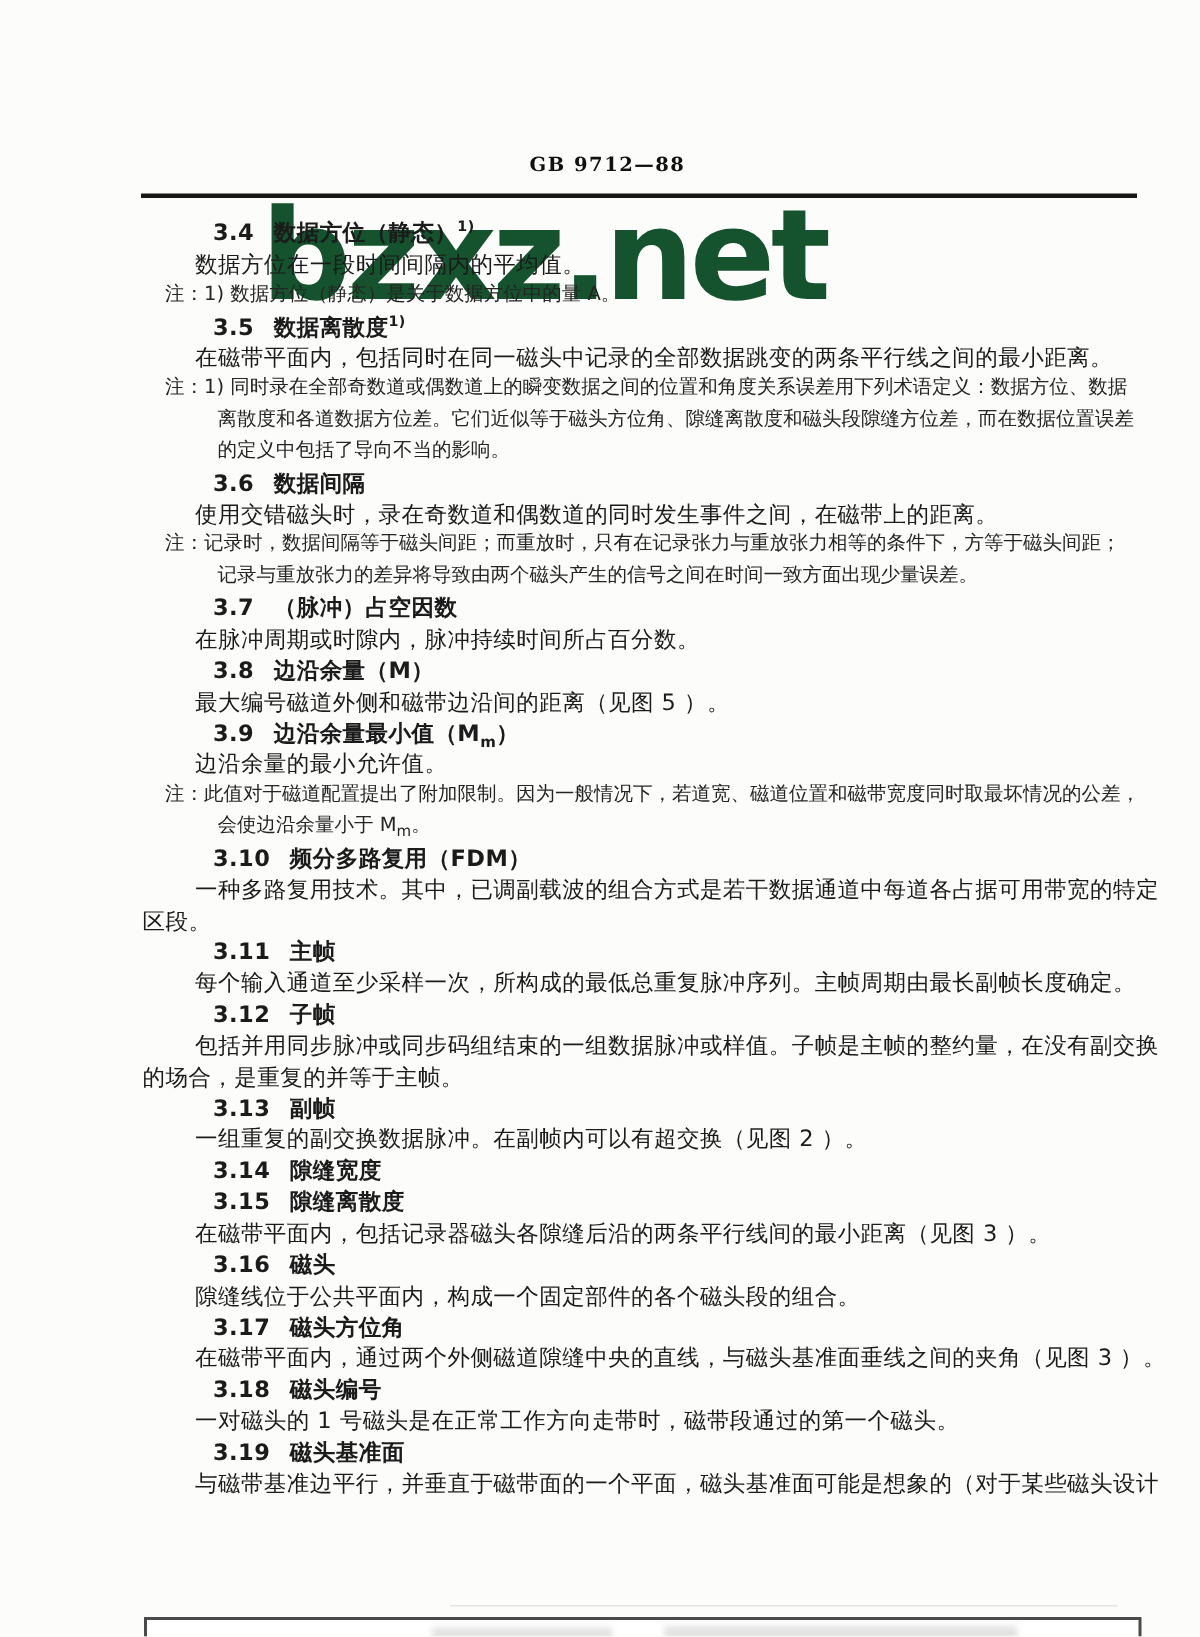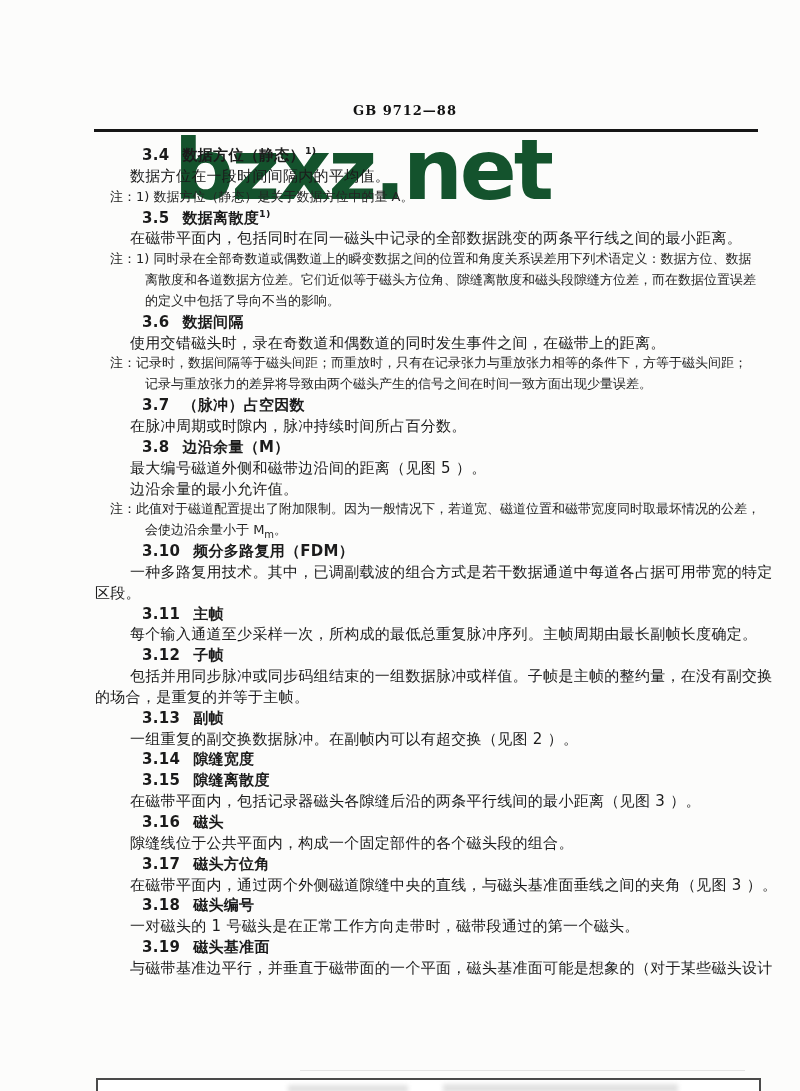--- a/index.html
+++ b/index.html
@@ -72,20 +72,21 @@
     <div class="ln b">使用交错磁头时，录在奇数道和偶数道的同时发生事件之间，在磁带上的距离。</div>
     <div class="ln n">注：记录时，数据间隔等于磁头间距；而重放时，只有在记录张力与重放张力相等的条件下，方等于磁头间距；</div>
     <div class="ln n c">记录与重放张力的差异将导致由两个磁头产生的信号之间在时间一致方面出现少量误差。</div>
 
     <div class="ln h"><span class="num">3.7</span><span>（脉冲）占空因数</span></div>
     <div class="ln b">在脉冲周期或时隙内，脉冲持续时间所占百分数。</div>
 
     <div class="ln h"><span class="num">3.8</span><span>边沿余量（M）</span></div>
     <div class="ln b">最大编号磁道外侧和磁带边沿间的距离（见图 5 ）。</div>
 
+    <div class="ln h"><span class="num">3.9</span><span>边沿余量最小值（M</span><sub class="sb">m</sub><span>）</span></div>
     <div class="ln b">边沿余量的最小允许值。</div>
     <div class="ln n">注：此值对于磁道配置提出了附加限制。因为一般情况下，若道宽、磁道位置和磁带宽度同时取最坏情况的公差，</div>
     <div class="ln n c"><span>会使边沿余量小于 M</span><sub class="sb">m</sub><span>。</span></div>
 
     <div class="ln h"><span class="num">3.10</span><span>频分多路复用（FDM）</span></div>
     <div class="ln b">一种多路复用技术。其中，已调副载波的组合方式是若干数据通道中每道各占据可用带宽的特定</div>
     <div class="ln b c">区段。</div>
 
     <div class="ln h"><span class="num">3.11</span><span>主帧</span></div>
     <div class="ln b">每个输入通道至少采样一次，所构成的最低总重复脉冲序列。主帧周期由最长副帧长度确定。</div>

